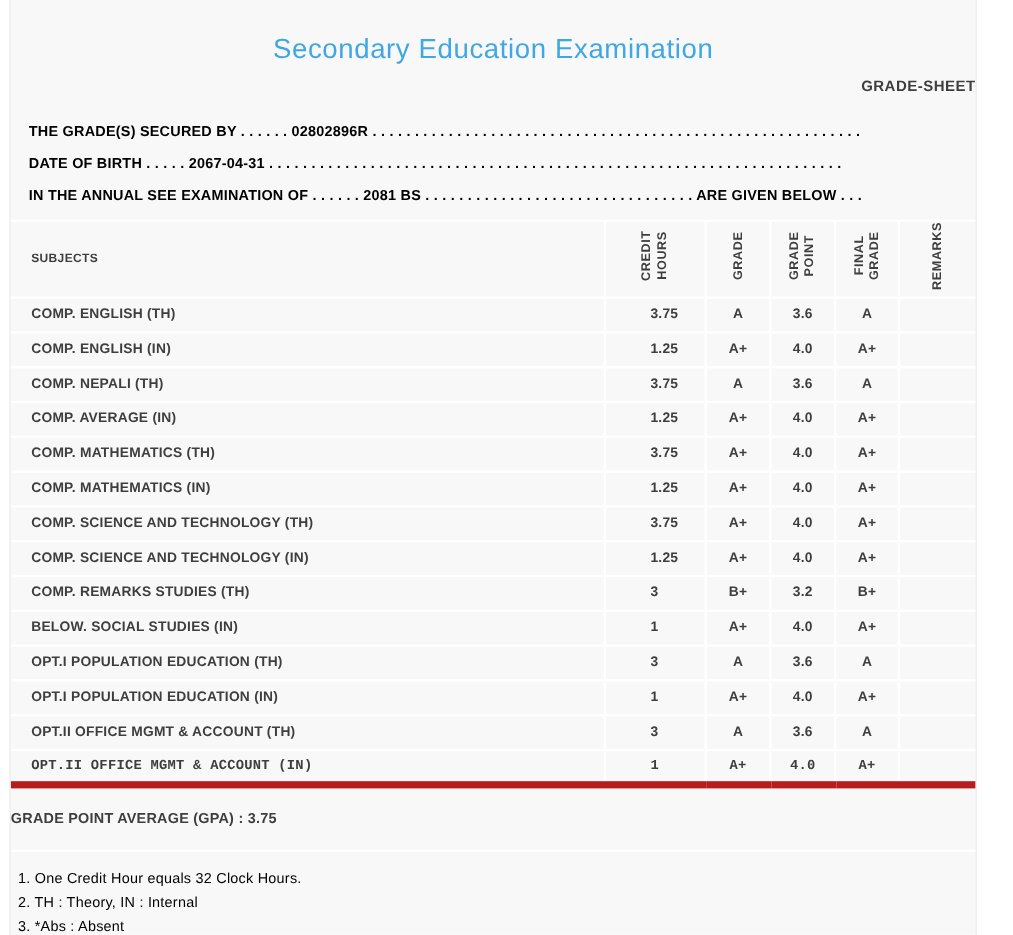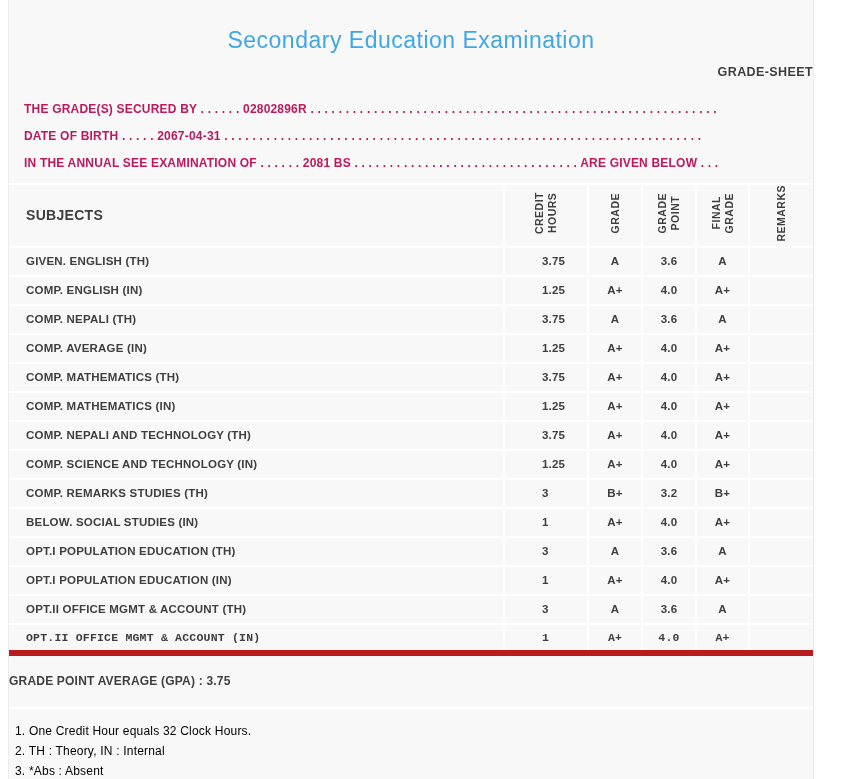--- a/index.html
+++ b/index.html
@@ -35,21 +35,21 @@
     color:#3e3e3e;
     line-height:15px;
   }
   .info-lines {
     margin:16px 10px 0 15px;
   }
   .info-line {
     height:27px; line-height:27px;
     font-size:12px; font-weight:bold;
     letter-spacing:0.2px;
-    color:#be185d;
+    color:#000000;
     white-space:nowrap; overflow:hidden;
   }
   table.grades {
     width:100%;
     margin-top:6px;
     border-collapse:collapse;
     table-layout:fixed;
   }
   col.c-subjects { width:495px; }
   col.c-credit   { width:84px; }
@@ -59,21 +59,21 @@
   col.c-remarks  { width:auto; }
   thead th {
     height:50px;
     border-top:2px solid #ffffff;
     vertical-align:middle;
     color:#3e3e3e;
   }
   th.subjects-col {
     text-align:left;
     padding-left:17px;
-    font-size:14px;
+    font-size:10px;
     font-weight:bold;
     letter-spacing:0.3px;
   }
   th.vcol { text-align:center; }
   .vhead {
     display:inline-block;
     writing-mode:vertical-rl;
     transform:rotate(180deg);
     white-space:pre-line;
     font-size:10.5px;
@@ -156,21 +156,21 @@
           <div class="vhead">FINAL
 GRADE</div>
         </th>
         <th class="vcol vline">
           <div class="vhead">REMARKS</div>
         </th>
       </tr>
     </thead>
     <tbody>
         <tr>
-      <td class="subject-cell">GIVEN. ENGLISH (TH)</td>
+      <td class="subject-cell">COMP. ENGLISH (TH)</td>
       <td class="credit-cell vline">3.75</td>
       <td class="vline">A</td>
       <td class="vline">3.6</td>
       <td class="vline">A</td>
       <td class="vline"></td>
     </tr>
         <tr>
       <td class="subject-cell">COMP. ENGLISH (IN)</td>
       <td class="credit-cell vline">1.25</td>
       <td class="vline">A+</td>
@@ -204,21 +204,21 @@
     </tr>
         <tr>
       <td class="subject-cell">COMP. MATHEMATICS (IN)</td>
       <td class="credit-cell vline">1.25</td>
       <td class="vline">A+</td>
       <td class="vline">4.0</td>
       <td class="vline">A+</td>
       <td class="vline"></td>
     </tr>
         <tr>
-      <td class="subject-cell">COMP. NEPALI AND TECHNOLOGY (TH)</td>
+      <td class="subject-cell">COMP. SCIENCE AND TECHNOLOGY (TH)</td>
       <td class="credit-cell vline">3.75</td>
       <td class="vline">A+</td>
       <td class="vline">4.0</td>
       <td class="vline">A+</td>
       <td class="vline"></td>
     </tr>
         <tr>
       <td class="subject-cell">COMP. SCIENCE AND TECHNOLOGY (IN)</td>
       <td class="credit-cell vline">1.25</td>
       <td class="vline">A+</td>

